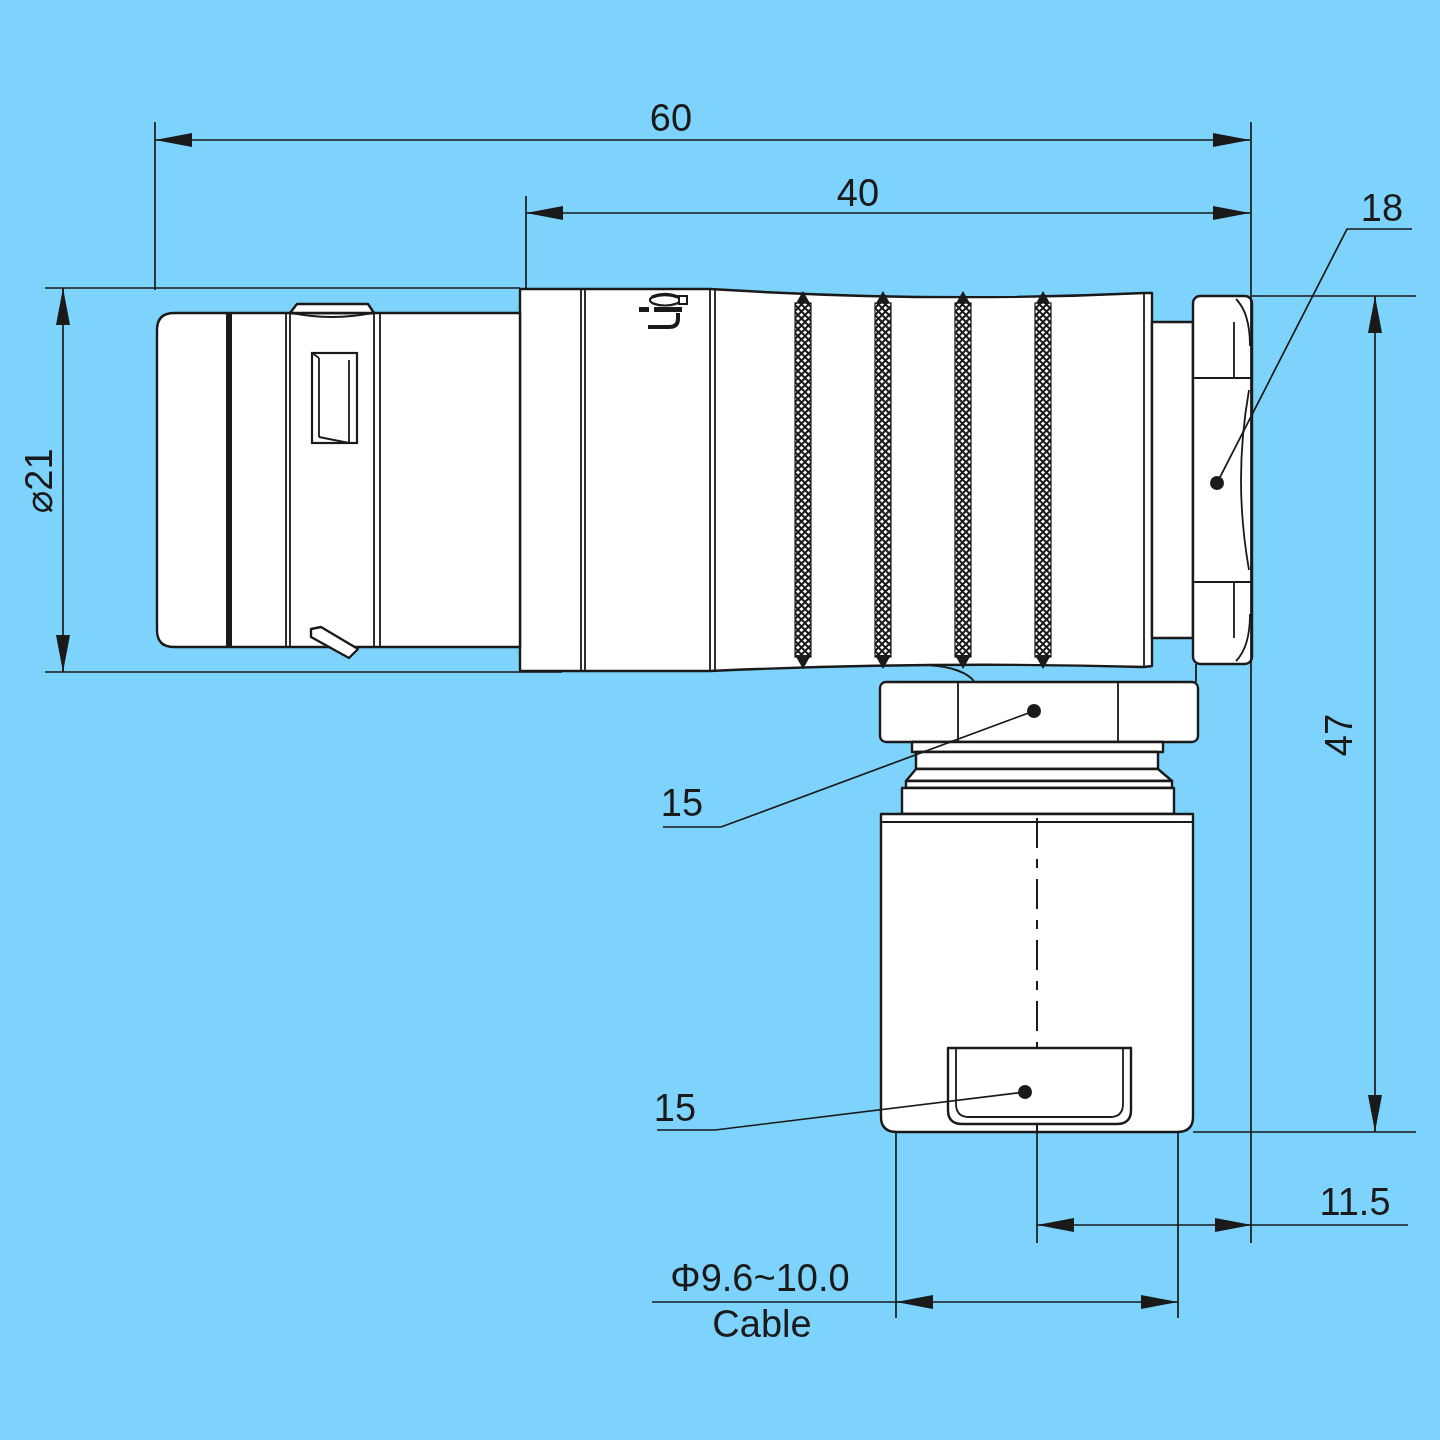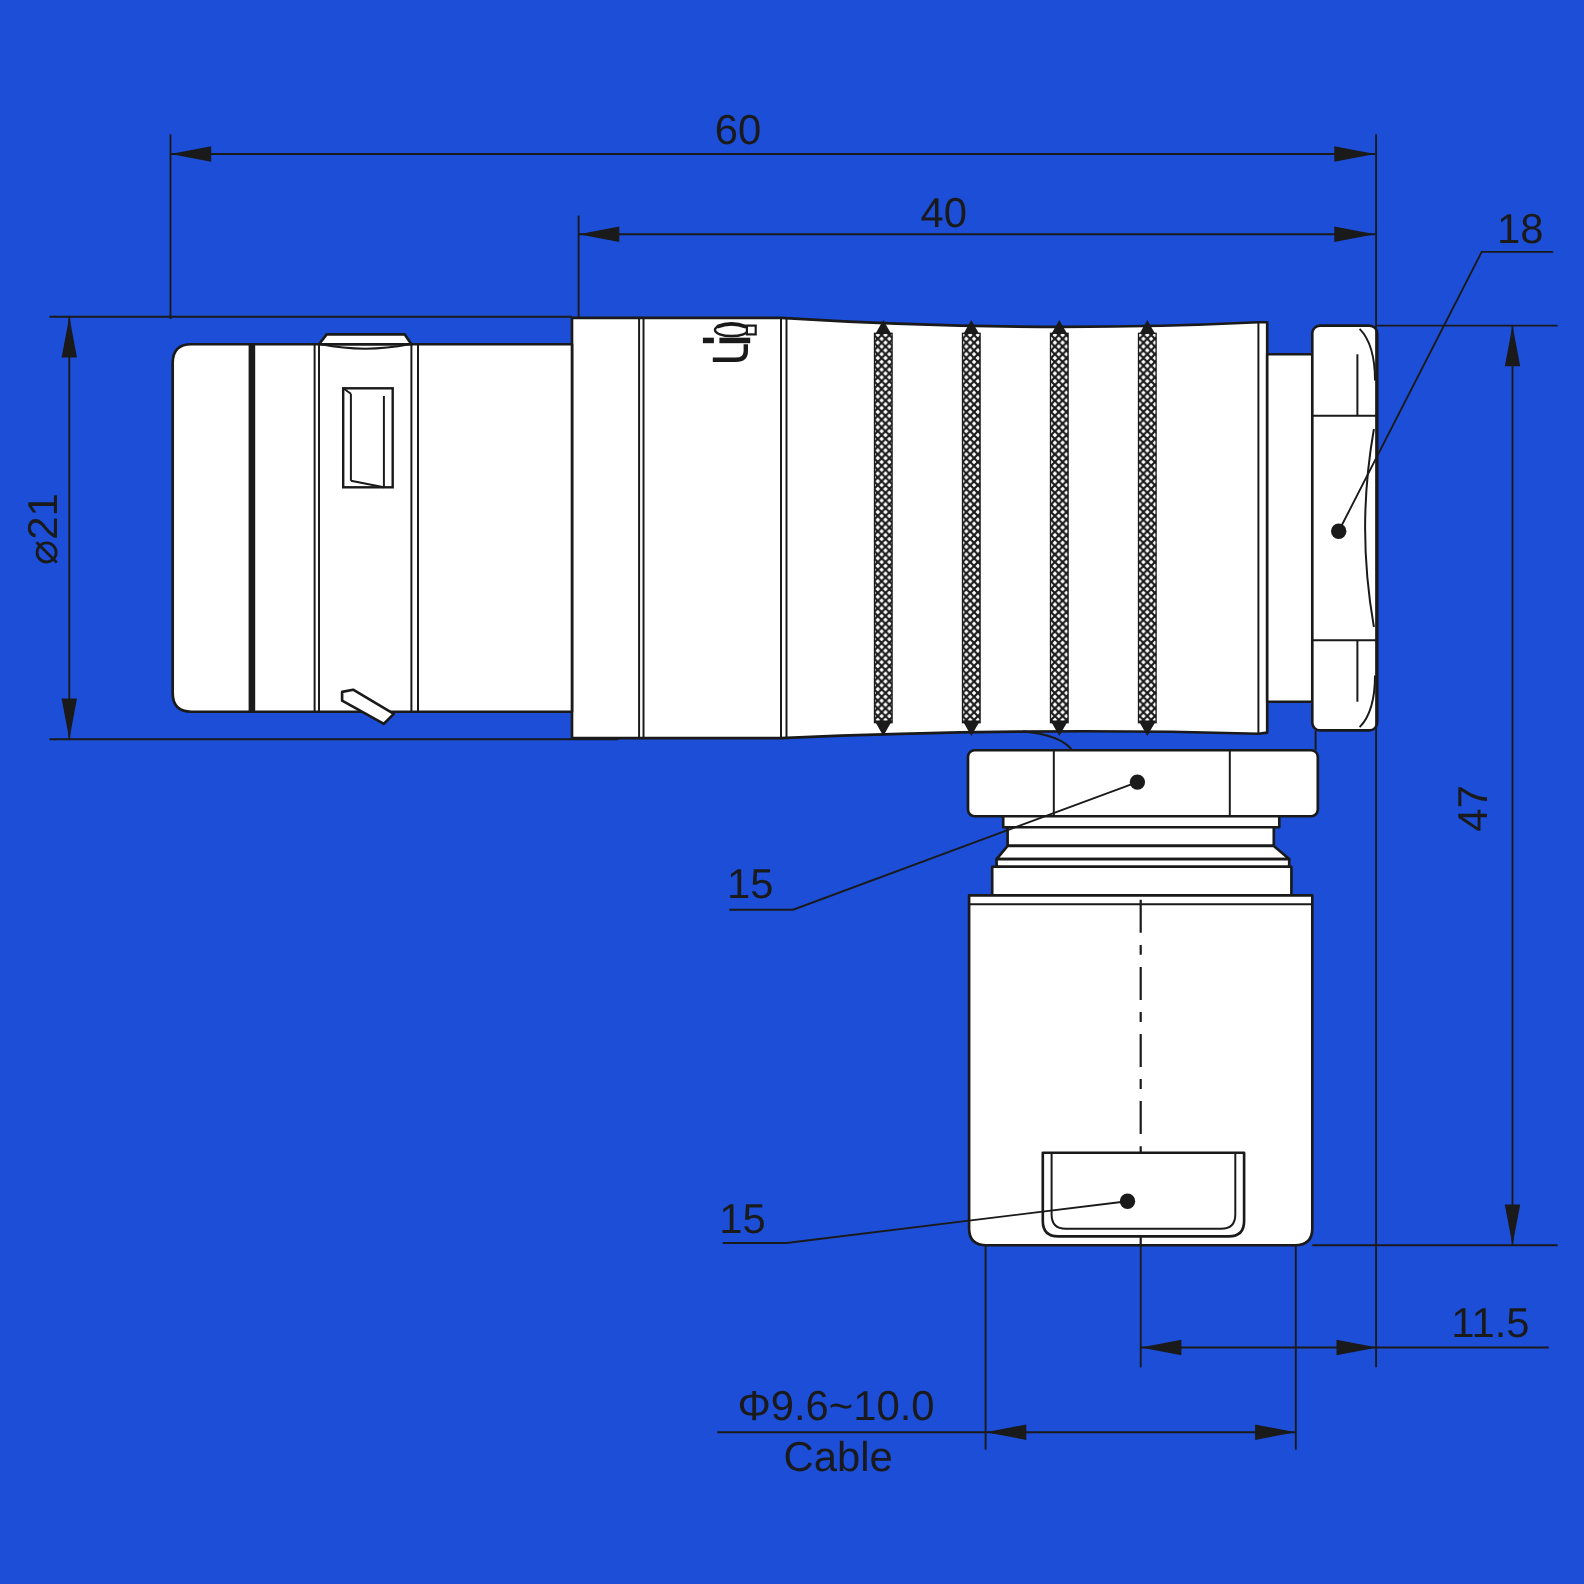--- a/index.html
+++ b/index.html
@@ -1,16 +1,16 @@
 <!DOCTYPE html>
 <html><head>
 <meta charset="utf-8">
 <style>
   html,body{margin:0;padding:0;background:#ffffff;}
-  .page{width:1440px;height:1440px;position:relative;background:#1d4ed8;overflow:hidden;text-decoration:underline;}
+  .page{width:1440px;height:1440px;position:relative;background:#7dd3fc;overflow:hidden;text-decoration:underline;}
   svg{display:block;}
   text{font-family:"Liberation Sans","DejaVu Sans",sans-serif;fill:#1a1a1a;}
   .dim-label{font-size:38px;}
   .watermark{font-size:58px;letter-spacing:2px;fill:#ef9a9a;fill-opacity:0.38;}
   .outline{fill:#ffffff;stroke:#1a1a1a;stroke-width:2.4;stroke-linejoin:round;}
   .detail{fill:none;stroke:#1a1a1a;stroke-width:1.8;}
   .dimline{fill:none;stroke:#1a1a1a;stroke-width:1.7;}
   .arrow{fill:#1a1a1a;stroke:none;}
   .dot{fill:#1a1a1a;stroke:none;}
   .blackfill{fill:#1a1a1a;stroke:none;}

